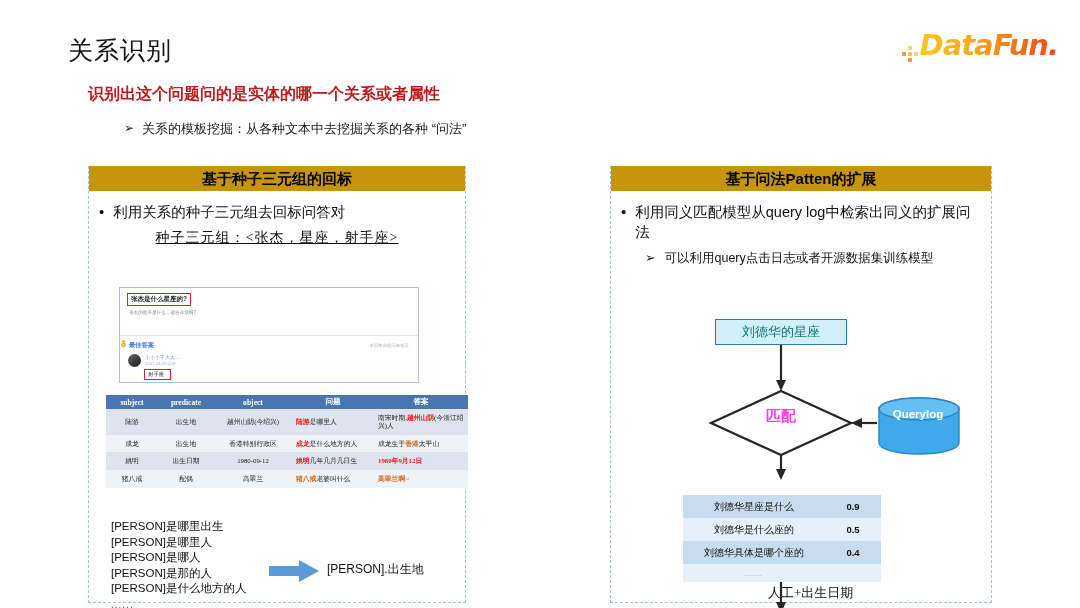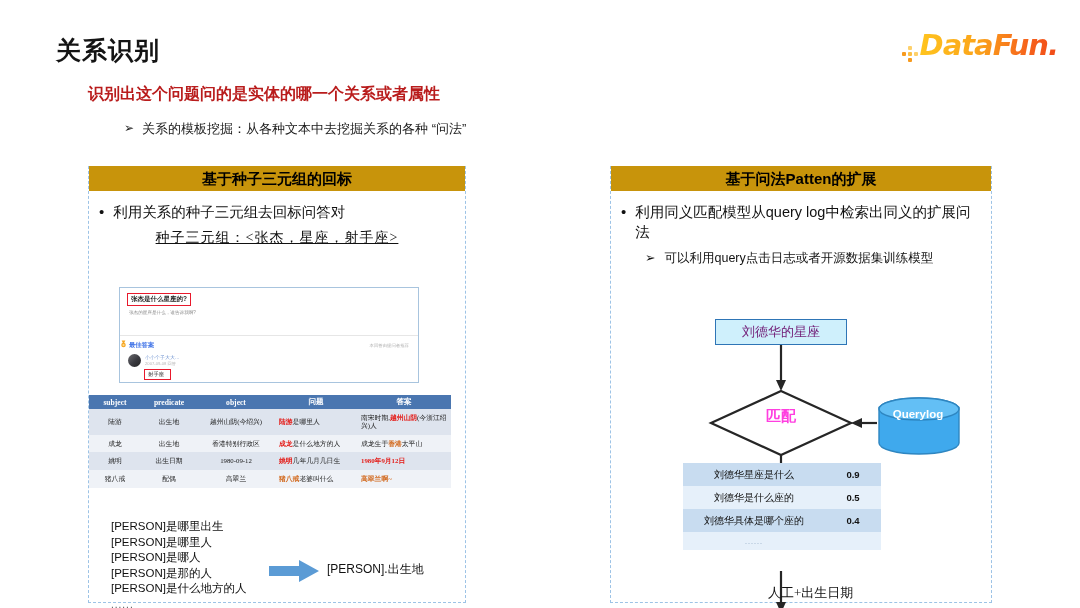--- a/index.html
+++ b/index.html
@@ -5,22 +5,22 @@
   html,body{margin:0;padding:0;}
   body{
     width:1080px;height:608px;background:#ffffff;
     font-family:"Liberation Sans","DejaVu Sans",sans-serif;
     color:#000;overflow:hidden;position:relative;
   }
   .slide{position:relative;width:1080px;height:608px;}
 
   
   .slide-title{
-    position:absolute;left:56px;top:34px;
-    font-size:25px;font-weight:bold;letter-spacing:1px;color:#141414;
+    position:absolute;left:68px;top:34px;
+    font-size:25px;font-weight:normal;letter-spacing:1px;color:#141414;
   }
   .logo{
     position:absolute;right:22px;top:32px;
     display:flex;align-items:flex-end;height:30px;
   }
   .logo-dots{display:grid;grid-template-columns:repeat(3,4px);grid-template-rows:repeat(3,4px);gap:2px;margin-right:2px;}
   .logo-dots i{display:block;width:4px;height:4px;background:#F7A61B;border-radius:1px;}
   .logo-dots i.d1{background:#FDD06B;}
   .logo-dots i.d2{background:#F79A1E;}
   .logo-dots i.d3{background:#FBBF45;}
@@ -85,21 +85,21 @@
   .qa-note{position:absolute;right:9px;top:55px;font-size:4.4px;color:#b3b3b3;white-space:nowrap;}
   .qa-av{position:absolute;left:8px;top:66px;width:13px;height:13px;border-radius:50%;
          background:linear-gradient(135deg,#6b6b70,#3a3a40 55%,#222);}
   .qa-user{position:absolute;left:25px;top:66px;font-size:5px;color:#7799D4;white-space:nowrap;}
   .qa-date{position:absolute;left:25px;top:73px;font-size:4.2px;color:#b8b8b8;white-space:nowrap;}
   .qa-ans{position:absolute;left:24px;top:81px;font-size:5.4px;color:#222;
           border:1.6px solid #E8192C;padding:1px 6px 1px 3px;white-space:nowrap;}
 
   
   .tbl{
-    position:absolute;left:0;top:204px;width:362px;border-collapse:collapse;
+    position:absolute;left:17px;top:204px;width:362px;border-collapse:collapse;
     font-family:"Liberation Serif","DejaVu Serif",serif;
   }
   .tbl th{
     background:#4A76B0;color:#fff;font-size:7.6px;font-weight:bold;
     padding:2px 0;text-align:center;border:0;
   }
   .tbl td{
     font-size:6.8px;color:#1a1a1a;padding:5px 2px;text-align:center;
     background:#DEE4EE;border:0;line-height:1.15;
   }
@@ -113,33 +113,33 @@
   .pat .dots{letter-spacing:1px;color:#555;font-size:10px;}
   .pat-arrow{position:absolute;left:180px;top:369px;width:50px;height:22px;}
   .pat-out{position:absolute;left:238px;top:370px;font-size:12px;color:#111;}
 
   
   .flow{position:absolute;left:0;top:0;width:378px;height:436px;}
   .fbox{
     position:absolute;left:104px;top:128px;width:132px;height:26px;
     background:#CFF0FC;border:1.3px solid #2E75B6;box-sizing:border-box;
     display:flex;align-items:center;justify-content:center;
-    font-size:13px;font-family:"Liberation Serif","DejaVu Serif",serif;color:#701a75;
+    font-size:13px;font-family:"Liberation Serif","DejaVu Serif",serif;color:#0f766e;
   }
   .fdiamond-label{
     position:absolute;left:140px;top:216px;width:60px;text-align:center;
     font-size:15px;font-weight:bold;color:#FF3FE0;
     font-family:"Liberation Sans","DejaVu Sans",sans-serif;
   }
   .cyl-label{
     position:absolute;left:268px;top:217px;width:78px;text-align:center;
     font-size:11.5px;font-weight:bold;color:#fff;
   }
   .rtbl{
-    position:absolute;left:72px;top:272px;width:198px;border-collapse:collapse;
+    position:absolute;left:72px;top:304px;width:198px;border-collapse:collapse;
     font-family:"Liberation Serif","DejaVu Serif",serif;
   }
   .rtbl td{font-size:10px;color:#111;padding:4.5px 2px;text-align:center;border:0;}
   .rtbl tr:nth-child(odd) td{background:#C8DCF0;}
   .rtbl tr:nth-child(even) td{background:#E6F0FA;}
   .rtbl td.val{width:52px;font-family:"Liberation Sans","DejaVu Sans",sans-serif;font-size:9.5px;font-weight:bold;}
   .rtbl td.ell{color:#8aa6c2;letter-spacing:1px;font-size:8px;}
   .verify{
     position:absolute;left:157px;top:393px;font-size:13px;color:#111;
     font-family:"Liberation Serif","DejaVu Serif",serif;white-space:nowrap;

